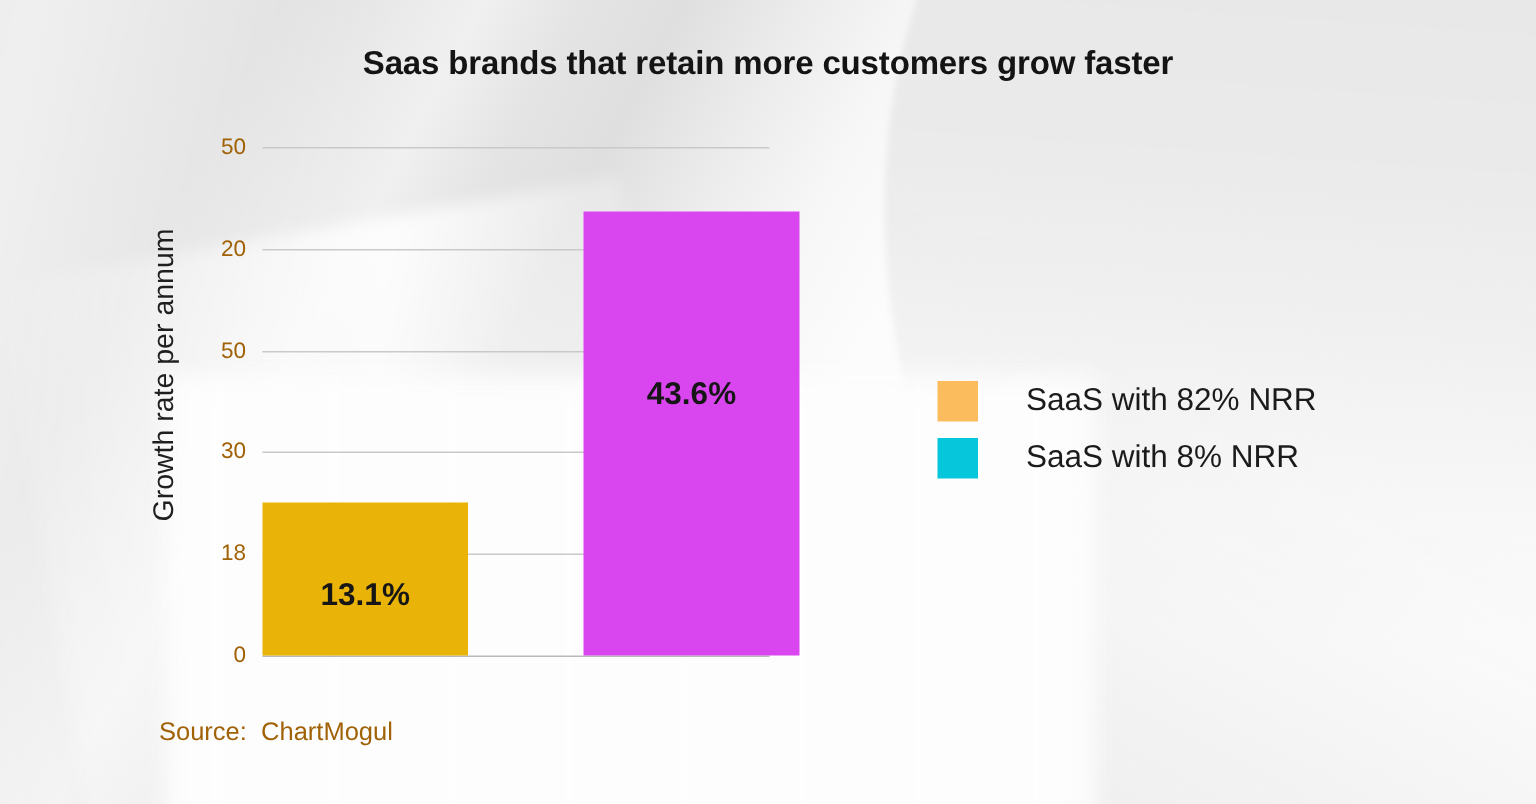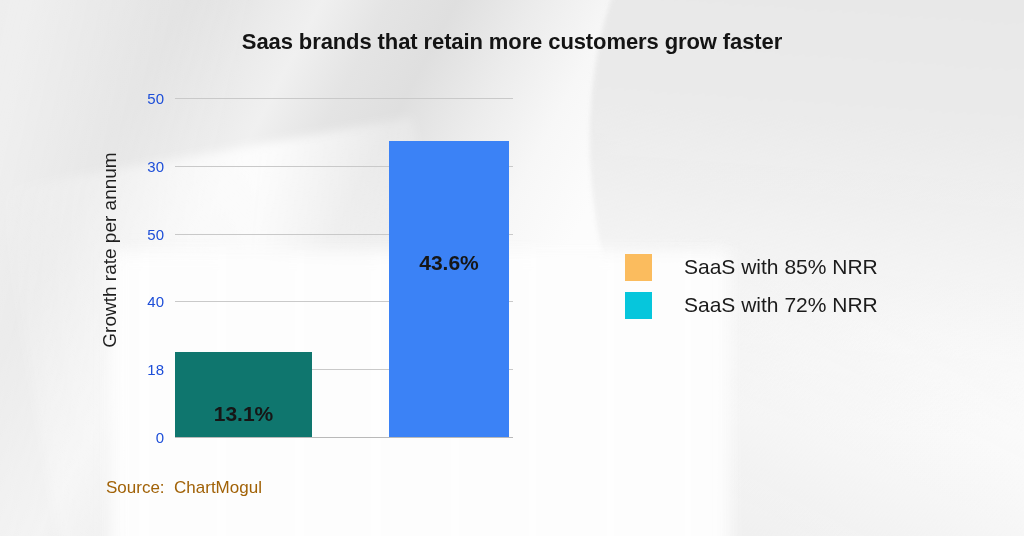--- a/index.html
+++ b/index.html
@@ -120,21 +120,21 @@
     background: #c9c9c9;
   }
   .gridline.zero { background: #b9b9b9; }
 
   .tick-label {
     position: absolute;
     right: 0;
     width: 46px;
     text-align: right;
     font-size: 15px;
-    color: #1d4ed8;
+    color: #a16207;
     transform: translateY(-50%);
   }
   #tick-labels {
     position: absolute;
     left: 118px;
     top: 98px;
     width: 46px;
     height: 339px;
   }
 
@@ -209,47 +209,47 @@
 
   <div id="chart-title">
     <span>Saas brands that retain more customers grow faster</span>
   </div>
 
   <div id="y-axis-title">Growth rate per annum</div>
 
   <div id="tick-labels">
       <div class="tick-label" style="top: 339px;">0</div>
       <div class="tick-label" style="top: 271.2px;">18</div>
-      <div class="tick-label" style="top: 203.4px;">40</div>
+      <div class="tick-label" style="top: 203.4px;">30</div>
       <div class="tick-label" style="top: 135.6px;">50</div>
-      <div class="tick-label" style="top: 67.8px;">30</div>
+      <div class="tick-label" style="top: 67.8px;">20</div>
       <div class="tick-label" style="top: 0px;">50</div>
     </div>
 
   <div id="plot">
       <div class="gridline zero" style="top: 339px;"></div>
       <div class="gridline" style="top: 271.2px;"></div>
       <div class="gridline" style="top: 203.4px;"></div>
       <div class="gridline" style="top: 135.6px;"></div>
       <div class="gridline" style="top: 67.8px;"></div>
       <div class="gridline" style="top: 0px;"></div>
-      <div class="bar" style="left: 0px; width: 137px; height: 85px; background: #0f766e;">
+      <div class="bar" style="left: 0px; width: 137px; height: 102px; background: #eab308;">
         <div class="bar-label" style="top: 50px;">13.1%</div>
       </div>
-      <div class="bar" style="left: 214px; width: 120px; height: 295.608px; background: #3b82f6;">
+      <div class="bar" style="left: 214px; width: 144px; height: 295.608px; background: #d946ef;">
         <div class="bar-label" style="top: 110px;">43.6%</div>
       </div>
     </div>
 
   <div id="legend">
       <div class="legend-row">
         <div class="legend-swatch" style="background: rgb(251, 188, 94);"></div>
-        <div class="legend-label">SaaS with 85% NRR</div>
+        <div class="legend-label">SaaS with 82% NRR</div>
       </div>
       <div class="legend-row">
         <div class="legend-swatch" style="background: rgb(6, 198, 220);"></div>
-        <div class="legend-label">SaaS with 72% NRR</div>
+        <div class="legend-label">SaaS with 8% NRR</div>
       </div>
     </div>
 
   <div id="source">Source:  ChartMogul</div>
 
 </div>
 
 </body></html>

